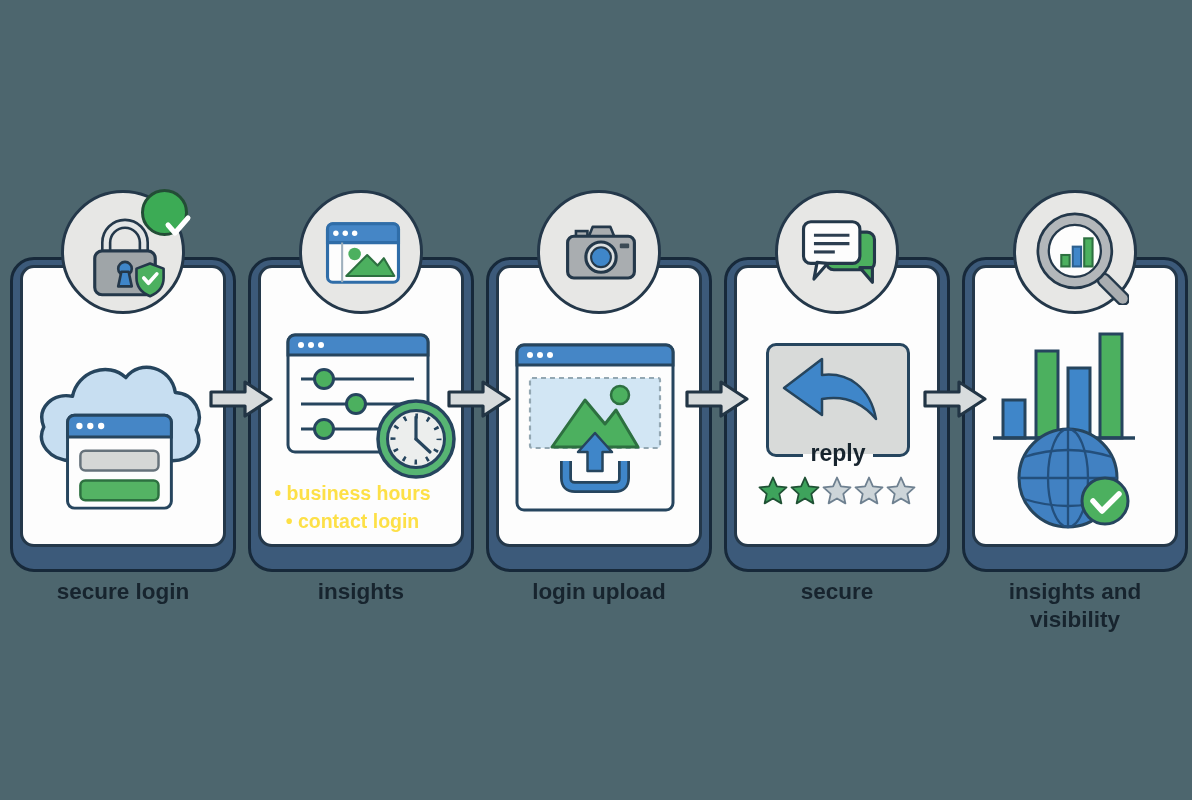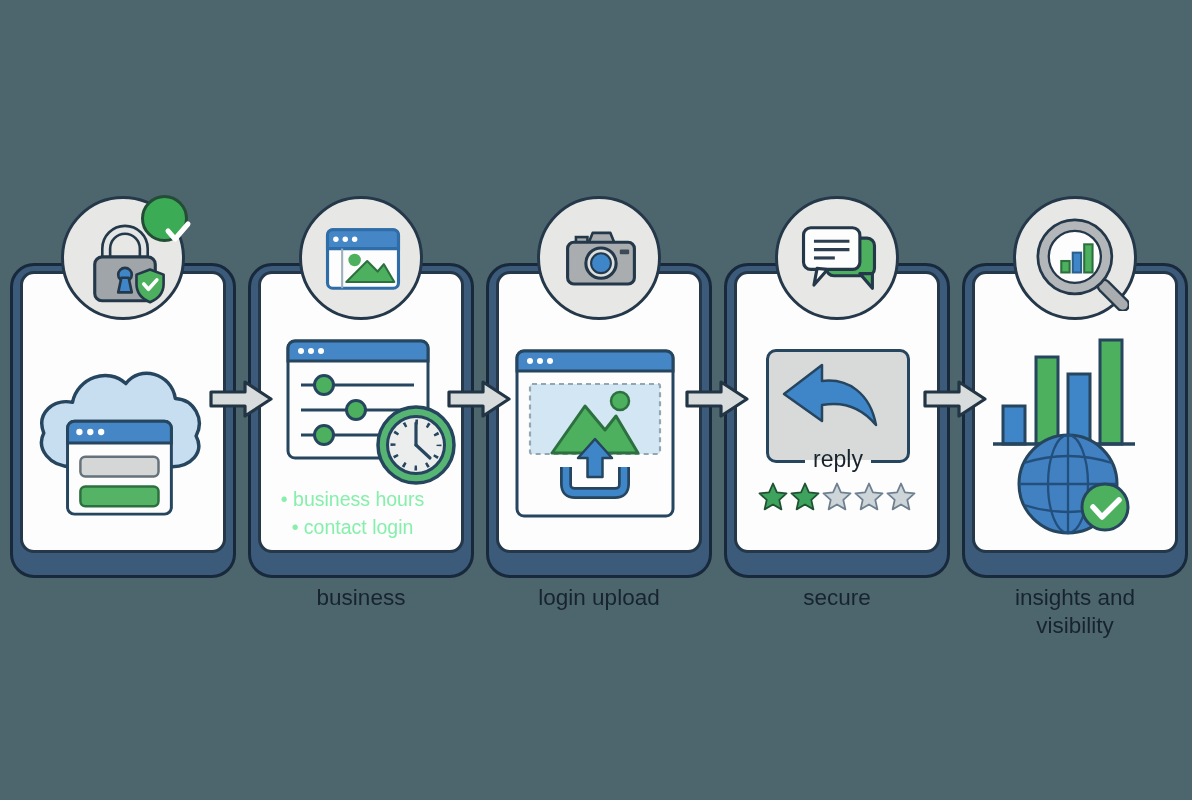--- a/index.html
+++ b/index.html
@@ -1,31 +1,31 @@
 <!DOCTYPE html>
 <html><head>
 <meta charset="utf-8">
 <style>
   html,body{margin:0;padding:0;background:#4d666e;}
   .stage{position:relative;width:1192px;height:800px;background:#4d666e;overflow:hidden;
          font-family:"Liberation Sans","DejaVu Sans",sans-serif;}
-  .card-group{position:absolute;top:263px;width:226px;height:315px;}
+  .card-group{position:absolute;top:257px;width:226px;height:315px;font-weight:bold;}
   .frame{position:absolute;left:0;top:0;width:226px;height:315px;background:#3c5a7a;
          border:3px solid #17293a;border-radius:24px;box-sizing:border-box;}
   .inner{position:absolute;left:10px;top:8px;width:206px;height:282px;background:#fdfdfd;
          border:3px solid #24384a;border-radius:14px;box-sizing:border-box;}
   .badge{position:absolute;left:51px;top:-67px;width:124px;height:124px;border-radius:50%;
          background:#e7e7e5;border:3px solid #24384a;box-sizing:border-box;}
   .badge svg{position:absolute;left:13px;top:12px;}
   .badge-check{position:absolute;right:-6px;top:-4px;width:47px;height:47px;border-radius:50%;
          background:#3cab55;border:3px solid #234d36;box-sizing:border-box;}
   .label{position:absolute;left:0;top:321px;width:226px;text-align:center;
          font-size:22.5px;line-height:28px;color:#17242e;padding:0 24px;box-sizing:border-box;}
   .bullets{position:absolute;left:0;top:222px;width:209px;text-align:center;
-         font-size:19.5px;line-height:28px;color:#86efac;}
+         font-size:19.5px;line-height:28px;color:#fde047;}
   .connector{position:absolute;top:377px;width:66px;height:44px;}
   .graybox{position:absolute;left:42px;top:86px;width:144px;height:114px;background:#d8dad9;
          border:3px solid #26455e;border-radius:10px;box-sizing:border-box;}
   .reply-label{position:absolute;left:42px;top:183px;width:144px;text-align:center;
          font-size:23px;line-height:26px;color:#17242e;z-index:3;}
   .reply-label span{display:inline-block;padding:0 8px;
          background:linear-gradient(180deg,#d8dad9 54%,#fdfdfd 54%);}
   .stars{position:absolute;left:34px;top:219px;width:158px;display:flex;gap:2px;}
   .abs{position:absolute;}
 </style>
@@ -61,20 +61,21 @@
       <path d="M46,118 C24,118 10,100 18,84 C10,64 28,49 47,53 C52,28 83,17 101,34 C115,15 147,23 151,49 C170,50 181,70 172,87 C181,104 166,118 148,118 Z" fill="#c7def1" stroke="#26455e" stroke-width="3.5" stroke-linejoin="round"></path>
       <rect x="42" y="72" width="105" height="94" rx="7" fill="#fdfdfd" stroke="#26455e" stroke-width="3"></rect>
       <path d="M42,79 a7,7 0 0 1 7,-7 h91 a7,7 0 0 1 7,7 v15 h-105 Z" fill="#4586c6" stroke="#26455e" stroke-width="3"></path>
       <circle cx="54" cy="83" r="3.2" fill="#ffffff"></circle>
       <circle cx="65" cy="83" r="3.2" fill="#ffffff"></circle>
       <circle cx="76" cy="83" r="3.2" fill="#ffffff"></circle>
       <rect x="55" y="108" width="79" height="20" rx="5" fill="#d5d7d6" stroke="#66727b" stroke-width="2.5"></rect>
       <rect x="55" y="138" width="79" height="20" rx="5" fill="#54b364" stroke="#2d7040" stroke-width="2.5"></rect>
     </svg>
 
+    <div class="label">secure login</div>
   </div>
 
   <div class="card-group" style="left:248px;">
     <div class="frame"></div>
     <div class="inner"></div>
 
     <div class="badge">
       <svg width="96" height="96" viewBox="0 0 92 92">
         <rect x="12" y="18" width="68" height="56" rx="5" fill="#fdfdfd" stroke="#2f6da8" stroke-width="3"></rect>
         <path d="M12,23 a5,5 0 0 1 5,-5 h58 a5,5 0 0 1 5,5 v13 h-68 Z" fill="#4586c6" stroke="#2f6da8" stroke-width="3"></path>
@@ -107,21 +108,21 @@
         <path d="M132,108 V86" stroke="#26455e" stroke-width="3.2" stroke-linecap="round"></path>
         <path d="M132,108 L146,121" stroke="#26455e" stroke-width="3.2" stroke-linecap="round"></path>
       </g>
     </svg>
 
     <div class="bullets">
       <div>• business hours</div>
       <div>• contact login</div>
     </div>
 
-    <div class="label">business</div>
+    <div class="label">insights</div>
   </div>
 
   <div class="card-group" style="left:486px;">
     <div class="frame"></div>
     <div class="inner"></div>
 
     <div class="badge">
       <svg width="96" height="96" viewBox="0 0 92 92">
         <rect x="22" y="25" width="11" height="9" fill="#a9adb0" stroke="#24384a" stroke-width="2.5"></rect>
         <path d="M34,31 l4,-10 h17 l4,10 Z" fill="#a9adb0" stroke="#24384a" stroke-width="2.5" stroke-linejoin="round"></path>

